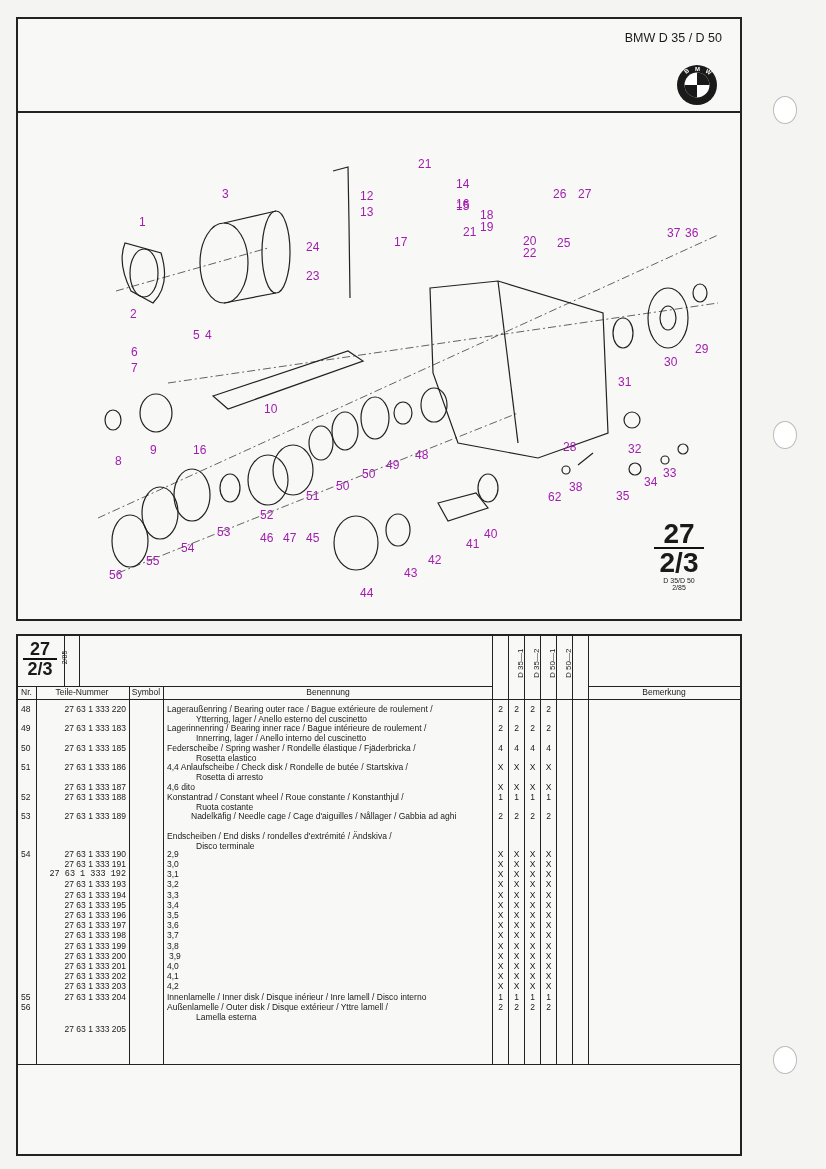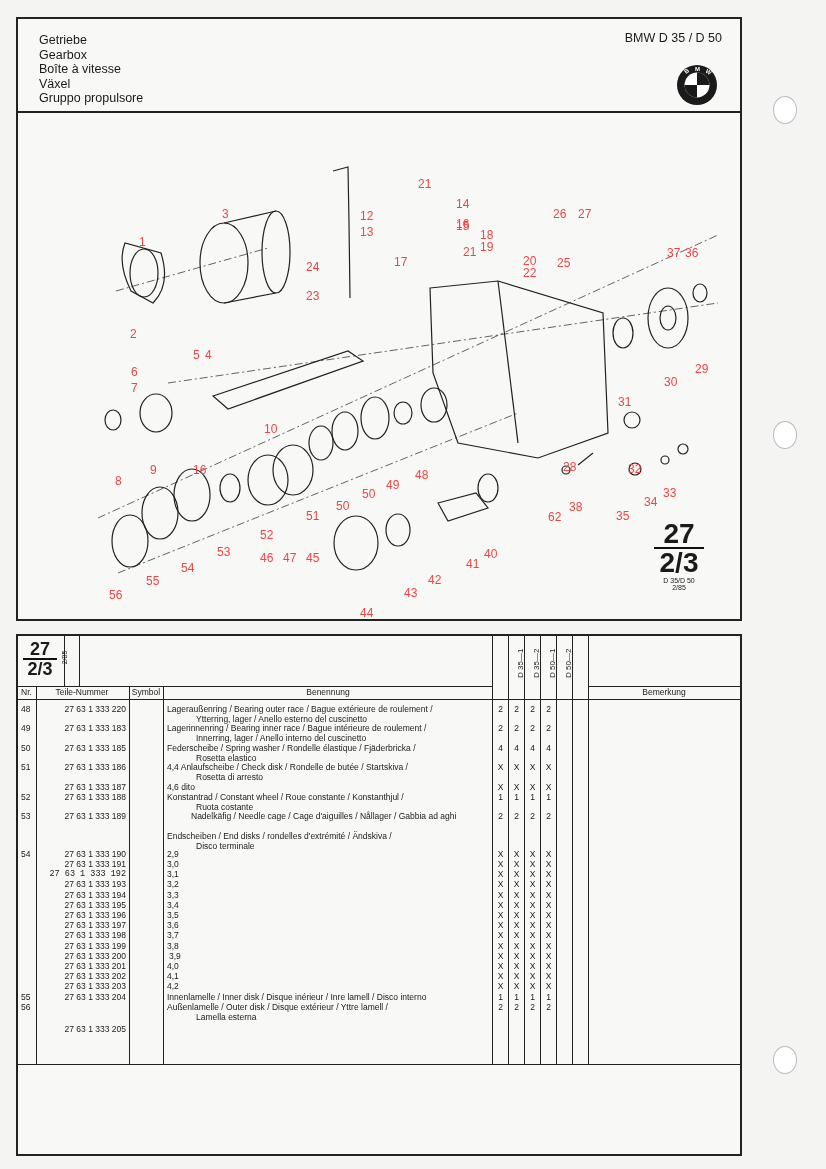--- a/index.html
+++ b/index.html
@@ -5,44 +5,37 @@
   html,body{margin:0;padding:0;}
   body{width:826px;height:1169px;background:#f4f4f2;position:relative;overflow:hidden;font-family:"Liberation Sans",sans-serif;color:#1a1a1a;}
   .hole{position:absolute;left:773px;width:22px;height:26px;border-radius:50%;background:#fff;border:1px solid #bbb;}
   
   .sheet-top{position:absolute;left:16px;top:17px;width:722px;height:600px;border:2px solid #222;background:#f8f8f6;}
   .titleblock{position:absolute;left:0;top:0;width:722px;height:92px;border-bottom:2px solid #222;}
   .titles{position:absolute;left:21px;top:14px;font-size:12.5px;line-height:14.5px;}
   .model{position:absolute;right:18px;top:12px;font-size:12.5px;}
   .bmwlogo{position:absolute;right:22px;top:45px;}
   .diagram{position:absolute;left:0;top:94px;width:722px;height:506px;}
-  .callout{position:absolute;font-size:12px;color:#ef4444;margin-top:20px;}
+  .callout{position:absolute;font-size:12px;color:#a21caf;}
   .pageno{position:absolute;font-weight:bold;text-align:center;}
   
   .sheet-bot{position:absolute;left:16px;top:634px;width:722px;height:518px;border:2px solid #222;background:#f8f8f6;}
   .col{position:absolute;top:0;bottom:90px;border-left:1px solid #222;}
   .cell{position:absolute;font-size:8.5px;white-space:nowrap;line-height:10.4px;}
   .qty{position:absolute;font-size:8.5px;text-align:center;width:15px;line-height:10.4px;}
 </style>
 </head>
 <body>
 
 <div class="hole" style="top:96px;"></div>
 <div class="hole" style="top:421px;"></div>
 <div class="hole" style="top:1046px;"></div>
 
 <div class="sheet-top">
   <div class="titleblock">
-    <div class="titles">
-      <div>Getriebe</div>
-      <div>Gearbox</div>
-      <div>Boîte à vitesse</div>
-      <div>Växel</div>
-      <div>Gruppo propulsore</div>
-    </div>
     <div class="model">BMW D 35 / D 50</div>
     <div class="bmwlogo">
       <svg width="42" height="42" viewBox="0 0 42 42">
         <circle cx="21" cy="21" r="20" fill="#1a1a1a"></circle>
         <circle cx="21" cy="21" r="12.5" fill="#fff"></circle>
         <path d="M21 21 L21 8.5 A12.5 12.5 0 0 1 33.5 21 Z" fill="#1a1a1a"></path>
         <path d="M21 21 L21 33.5 A12.5 12.5 0 0 1 8.5 21 Z" fill="#1a1a1a"></path>
         <text x="10" y="10" font-size="6" fill="#fff" font-family="Liberation Sans, sans-serif" font-weight="bold" transform="rotate(-35 10 10)">B</text>
         <text x="19" y="6.5" font-size="6" fill="#fff" font-family="Liberation Sans, sans-serif" font-weight="bold">M</text>
         <text x="29" y="8" font-size="6" fill="#fff" font-family="Liberation Sans, sans-serif" font-weight="bold" transform="rotate(35 29 8)">W</text>

